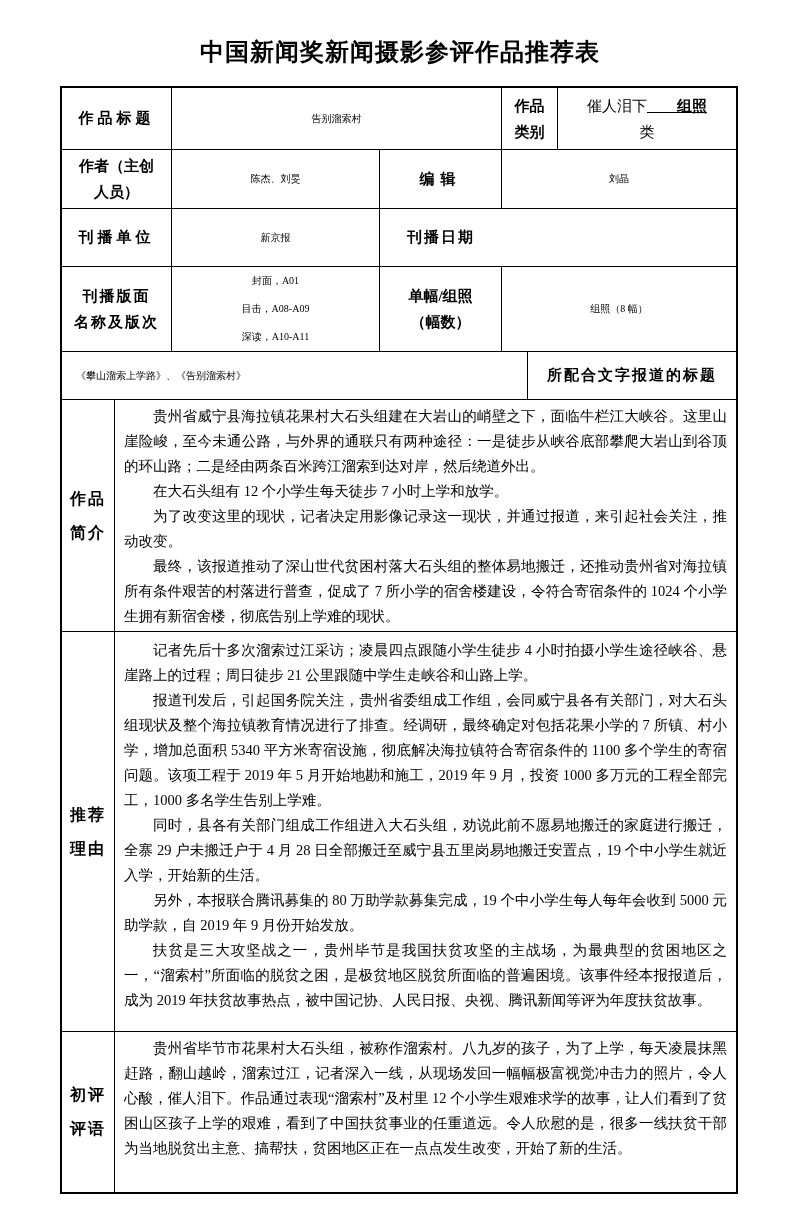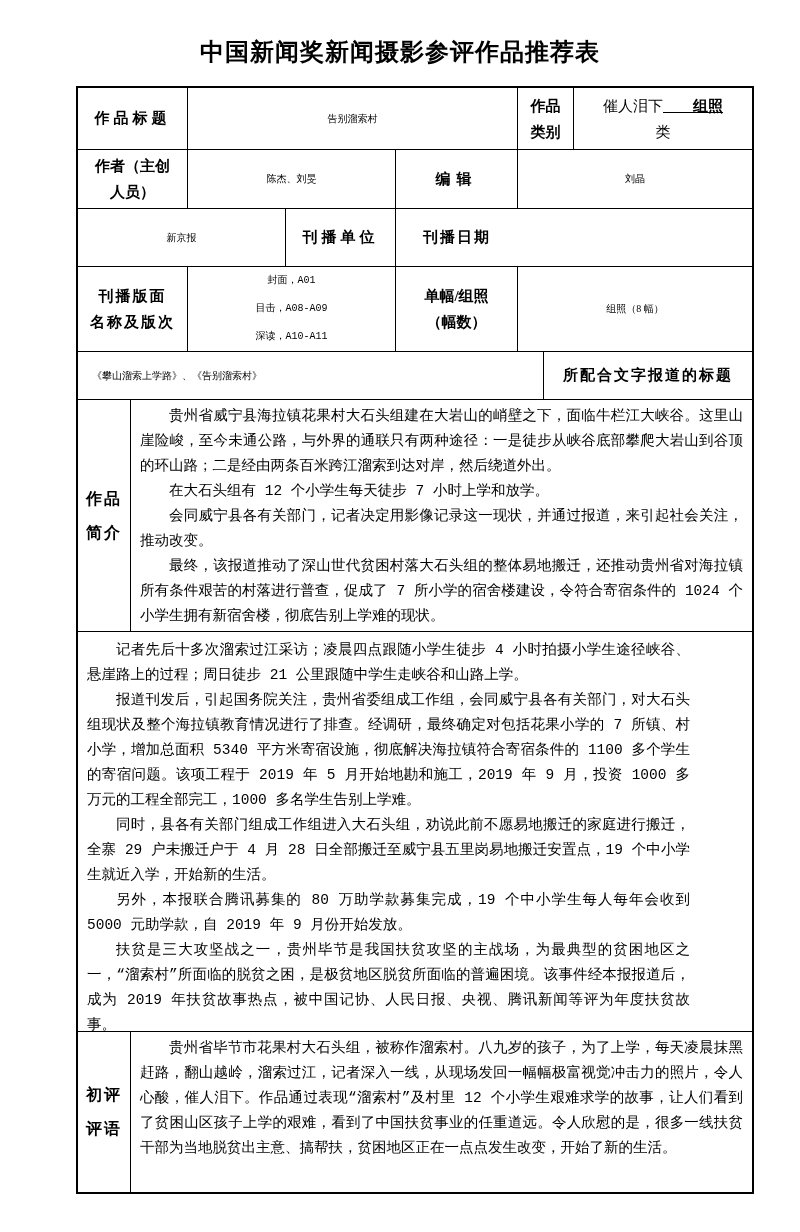--- a/index.html
+++ b/index.html
@@ -7,21 +7,21 @@
     width:800px; height:1232px;
     background:#ffffff; color:#000;
     font-family:"Liberation Serif","DejaVu Serif",serif;
     position:relative;
   }
   .page-title {
     position:absolute; left:0; top:36px; width:800px;
     text-align:center; font-size:24px; font-weight:bold; letter-spacing:1px;
   }
   .form-table {
-    position:absolute; left:76px; top:86px; width:678px;
+    position:absolute; left:60px; top:86px; width:678px;
     border:2px solid #000; box-sizing:border-box;
     font-size:14px;
   }
   .row { display:flex; box-sizing:border-box; }
   .row:not(:last-child) { border-bottom:1px solid #000; }
   .cell {
     box-sizing:border-box;
     display:flex; flex-direction:column; align-items:center; justify-content:center;
     text-align:center; overflow:hidden;
   }
@@ -31,34 +31,33 @@
   .ls2 { letter-spacing:2px; }
   .ls6 { letter-spacing:6px; }
   .val { font-size:10px; }
   
   .r1 { height:62px; } .r2 { height:59px; } .r3 { height:58px; }
   .r4 { height:85px; } .r5 { height:48px; }
   .r6 { height:232px; } .r7 { height:400px; } .r8 { height:160px; }
   
   .w-label1 { width:110px; } .w-title-val { width:330px; }
   .w-cat-lbl { width:56px; } .w-cat-val { width:178px; }
-  .w-val2 { width:208px;font-family:Liberation Mono, monospace; } .w-mid-lbl { width:122px; } .w-val3 { width:234px; }
+  .w-val2 { width:208px; } .w-mid-lbl { width:122px; } .w-val3 { width:234px; }
   .w-rel-lbl { width:208px; } .w-rel-val { width:466px; }
   .w-side-lbl { width:53px; } .w-body { width:621px; }
   .multiline { line-height:28px; }
   .dates { line-height:30px; }
   .cat-val { font-size:15px; line-height:26px; }
   .cat-underlined { font-weight:bold; text-decoration:underline; }
   .side-label { font-size:16px; font-weight:bold; line-height:34px; letter-spacing:2px; }
   .rel-val-cell { align-items:flex-start; justify-content:center; text-align:left; padding-left:14px; }
   .body-cell {
     display:block; text-align:justify;
     font-size:14.5px; line-height:25px;
     padding:4px 9px 0 9px;
-    font-family:Liberation Mono, monospace;
   }
   .body-cell p { margin:0; text-indent:2em; }
   .body-reason { padding-top:6px; }
   .body-reason p:not(:first-child) { margin-top:0; }
   .lbl-2line { line-height:26px; }
 </style>
 </head>
 <body>
 
 <div class="page-title">中国新闻奖新闻摄影参评作品推荐表</div>
@@ -81,22 +80,22 @@
     <div class="cell w-label1 lbl lbl-2line">
         <div>作者（主创</div>
         <div>人员）</div>
       </div>
     <div class="cell w-val2 val">陈杰、刘旻</div>
     <div class="cell w-mid-lbl lbl ls6">编辑</div>
     <div class="cell w-val3 val">刘晶</div>
   </div>
 
   <div class="row r3">
+    <div class="cell w-label1 lbl ls4">刊播单位</div>
     <div class="cell w-val2 val">新京报</div>
-    <div class="cell w-label1 lbl ls4">刊播单位</div>
     <div class="cell w-mid-lbl lbl ls2">刊播日期</div>
   </div>
 
   <div class="row r4">
     <div class="cell w-label1 lbl lbl-2line ls2">
         <div>刊播版面</div>
         <div>名称及版次</div>
       </div>
     <div class="cell w-val2 val multiline">
         <div>封面，A01</div>
@@ -116,26 +115,30 @@
   </div>
 
   <div class="row r6">
     <div class="cell w-side-lbl side-label">
         <div>作品</div>
         <div>简介</div>
       </div>
     <div class="cell w-body body-cell">
         <p>贵州省威宁县海拉镇花果村大石头组建在大岩山的峭壁之下，面临牛栏江大峡谷。这里山崖险峻，至今未通公路，与外界的通联只有两种途径：一是徒步从峡谷底部攀爬大岩山到谷顶的环山路；二是经由两条百米跨江溜索到达对岸，然后绕道外出。</p>
         <p>在大石头组有 12 个小学生每天徒步 7 小时上学和放学。</p>
-        <p>会同威宁县各有关部门，记者决定用影像记录这一现状，并通过报道，来引起社会关注，推动改变。</p>
+        <p>为了改变这里的现状，记者决定用影像记录这一现状，并通过报道，来引起社会关注，推动改变。</p>
         <p>最终，该报道推动了深山世代贫困村落大石头组的整体易地搬迁，还推动贵州省对海拉镇所有条件艰苦的村落进行普查，促成了 7 所小学的宿舍楼建设，令符合寄宿条件的 1024 个小学生拥有新宿舍楼，彻底告别上学难的现状。</p>
       </div>
   </div>
 
   <div class="row r7">
+    <div class="cell w-side-lbl side-label">
+        <div>推荐</div>
+        <div>理由</div>
+      </div>
     <div class="cell w-body body-cell body-reason">
         <p>记者先后十多次溜索过江采访；凌晨四点跟随小学生徒步 4 小时拍摄小学生途径峡谷、悬崖路上的过程；周日徒步 21 公里跟随中学生走峡谷和山路上学。</p>
         <p>报道刊发后，引起国务院关注，贵州省委组成工作组，会同威宁县各有关部门，对大石头组现状及整个海拉镇教育情况进行了排查。经调研，最终确定对包括花果小学的 7 所镇、村小学，增加总面积 5340 平方米寄宿设施，彻底解决海拉镇符合寄宿条件的 1100 多个学生的寄宿问题。该项工程于 2019 年 5 月开始地勘和施工，2019 年 9 月，投资 1000 多万元的工程全部完工，1000 多名学生告别上学难。</p>
         <p>同时，县各有关部门组成工作组进入大石头组，劝说此前不愿易地搬迁的家庭进行搬迁，全寨 29 户未搬迁户于 4 月 28 日全部搬迁至威宁县五里岗易地搬迁安置点，19 个中小学生就近入学，开始新的生活。</p>
         <p>另外，本报联合腾讯募集的 80 万助学款募集完成，19 个中小学生每人每年会收到 5000 元助学款，自 2019 年 9 月份开始发放。</p>
         <p>扶贫是三大攻坚战之一，贵州毕节是我国扶贫攻坚的主战场，为最典型的贫困地区之一，“溜索村”所面临的脱贫之困，是极贫地区脱贫所面临的普遍困境。该事件经本报报道后，成为 2019 年扶贫故事热点，被中国记协、人民日报、央视、腾讯新闻等评为年度扶贫故事。</p>
       </div>
   </div>
 
   <div class="row r8">

